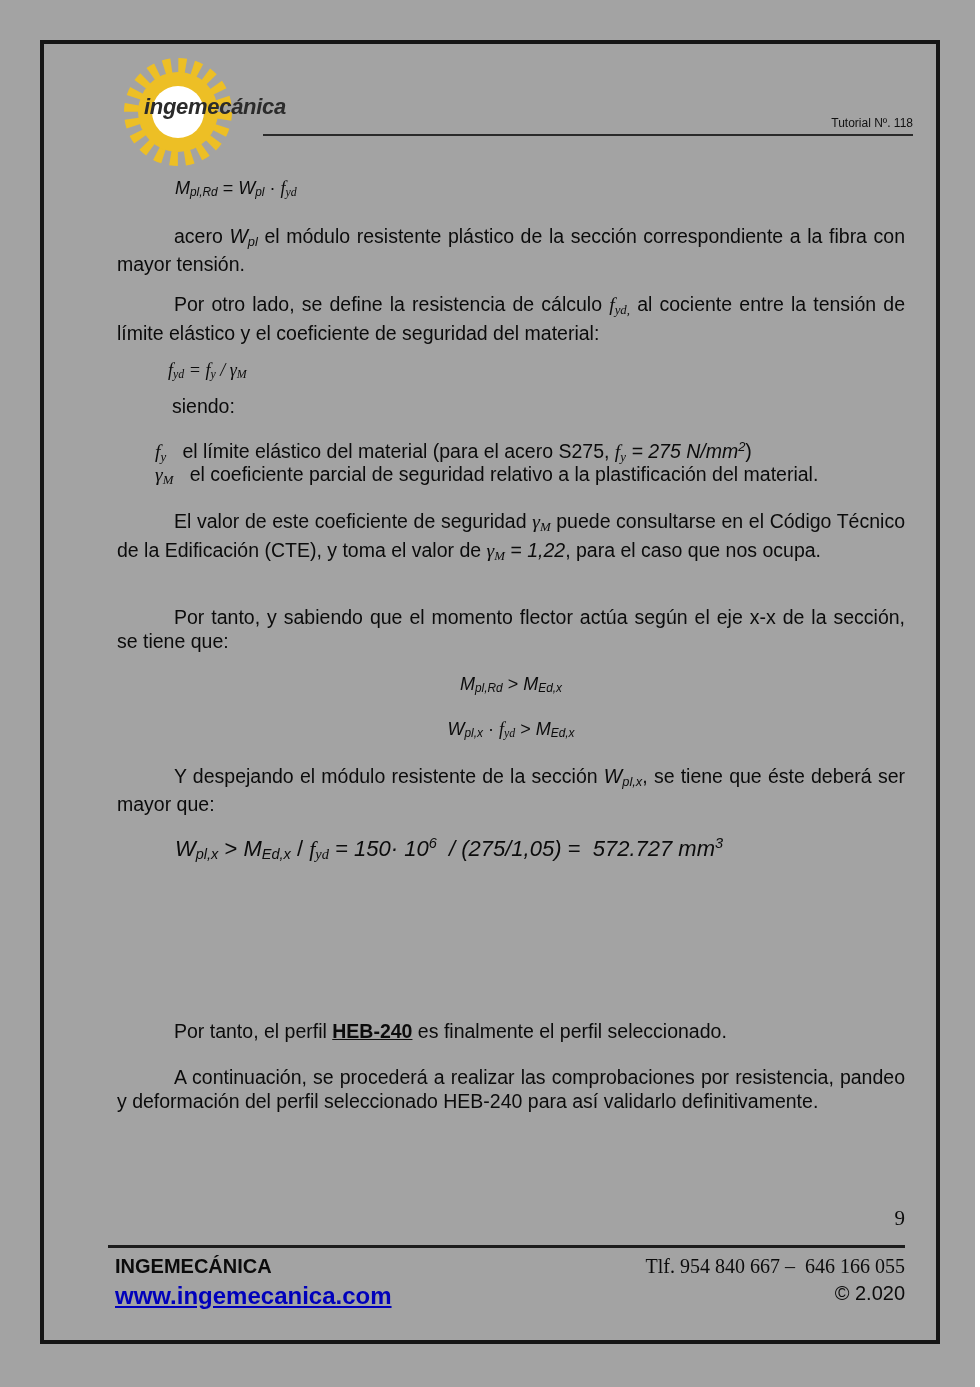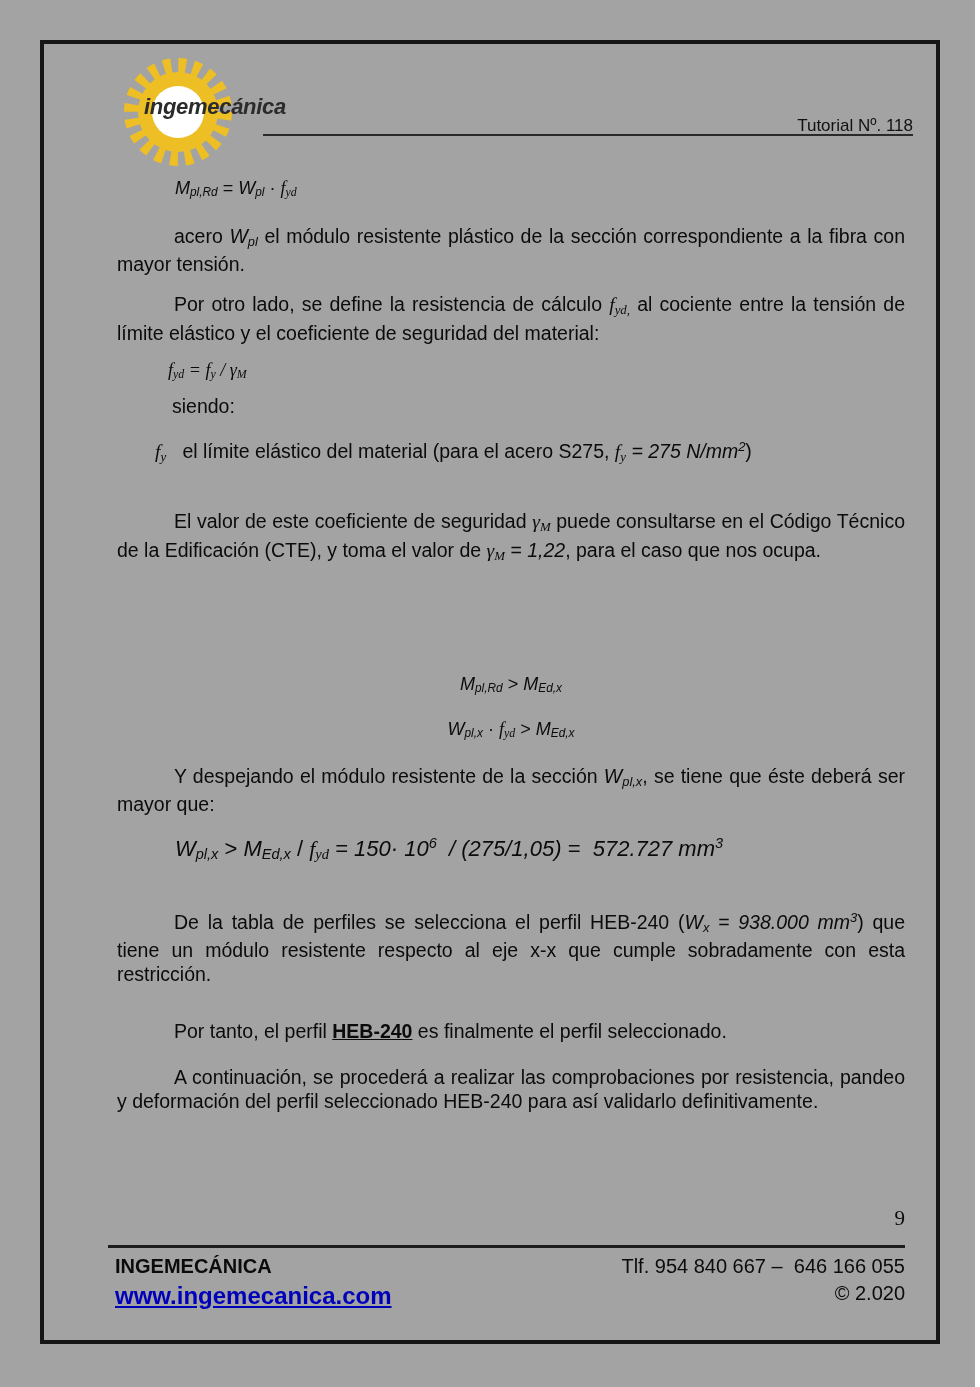--- a/index.html
+++ b/index.html
@@ -4,21 +4,21 @@
 <style>
   html,body{margin:0;padding:0;background:#ffffff;}
   .page{position:relative;width:975px;height:1387px;background:#a3a3a3;
         font-family:"Liberation Sans","DejaVu Sans",sans-serif;color:#0b0b0b;overflow:hidden;}
   .frame{position:absolute;left:40px;top:40px;width:900px;height:1304px;
          border:4px solid #161616;box-sizing:border-box;background:transparent;}
   
   .logo-gear{position:absolute;left:120px;top:54px;}
   .logo-text{position:absolute;left:144px;top:94px;font-size:22px;font-weight:bold;
              font-style:italic;color:#2b2b2b;letter-spacing:-0.3px;}
-  .tutorial-label{position:absolute;left:600px;top:116px;width:313px;text-align:right;font-size:17px;color:#111;}
+  .tutorial-label{position:absolute;left:600px;top:116px;width:313px;text-align:right;font-size:12px;color:#111;}
   .header-rule{position:absolute;left:263px;top:134px;width:650px;height:2px;background:#2a2a2a;}
   
   .para{position:absolute;left:117px;width:788px;font-size:19.5px;line-height:23.5px;
         text-align:justify;color:#0b0b0b;}
   .indent{text-indent:57px;}
   .plain{text-align:left;}
   .formula{position:absolute;font-size:18px;color:#0b0b0b;}
   .center{left:117px;width:788px;text-align:center;}
   .i{font-style:italic;}
   .b{font-weight:bold;text-decoration:underline;}
@@ -26,21 +26,21 @@
   .sub{font-size:66%;vertical-align:-0.2em;}
   .sup{font-size:66%;vertical-align:0.55em;}
   .pre{white-space:pre-wrap;}
   
   .page-number{position:absolute;left:117px;top:1206px;width:788px;text-align:right;
                font-family:"Liberation Serif","DejaVu Serif",serif;font-size:21px;}
   .footer-rule{position:absolute;left:108px;top:1245px;width:797px;height:2.5px;background:#1c1c1c;}
   .footer-company{position:absolute;left:115px;top:1255px;font-size:20px;font-weight:bold;}
   .footer-link{position:absolute;left:115px;top:1282px;font-size:24px;color:#0000bb;
                text-decoration:underline;cursor:pointer;font-weight:bold;}
-  .footer-phone{position:absolute;left:400px;top:1255px;width:505px;text-align:right;font-size:20px;}
+  .footer-phone{position:absolute;left:400px;top:1255px;width:505px;text-align:right;font-size:20px;font-family:Liberation Serif, serif;}
   .footer-copy{position:absolute;left:400px;top:1282px;width:505px;text-align:right;font-size:20px;}
 </style>
 </head>
 <body>
 
 <div class="page">
   <div class="frame"></div>
 
   <div class="logo-gear">
     <svg width="116" height="116" viewBox="0 0 116 116">
@@ -58,33 +58,34 @@
   <div class="para indent" style="top:225px;"><span>acero </span><span class="i">W</span><span class="i sub">pl</span><span> el módulo resistente plástico de la sección correspondiente a la fibra con mayor tensión.</span></div>
 
   <div class="para indent" style="top:293px;"><span>Por otro lado, se define la resistencia de cálculo </span><span class="si">f</span><span class="si sub">yd,</span><span> al cociente entre la tensión de límite elástico y el coeficiente de seguridad del material:</span></div>
 
   <div class="formula" style="left:168px;top:360px;"><span class="si">f</span><span class="si sub">yd</span><span class="si"> = </span><span class="si">f</span><span class="si sub">y</span><span class="si"> / </span><span class="si">γ</span><span class="si sub">M</span></div>
 
   <div class="para plain" style="top:395px;left:172px;width:600px;">siendo:</div>
 
   <div class="para plain pre" style="top:435px;left:155px;width:760px;"><span class="si">f</span><span class="si sub">y</span><span>   el límite elástico del material (para el acero S275, </span><span class="si">f</span><span class="si sub">y</span><span class="i"> = 275 N/mm</span><span class="i sup">2</span><span>)</span></div>
 
+  <div class="para plain pre" style="top:463px;left:155px;width:780px;"><span class="si">γ</span><span class="si sub">M</span><span>   el coeficiente parcial de seguridad relativo a la plastificación del material.</span></div>
 
   <div class="para indent" style="top:510px;"><span>El valor de este coeficiente de seguridad </span><span class="si">γ</span><span class="si sub">M</span><span> puede consultarse en el Código Técnico de la Edificación (CTE), y toma el valor de </span><span class="si">γ</span><span class="si sub">M</span><span> = </span><span class="i">1,22</span><span>, para el caso que nos ocupa.</span></div>
 
+  <div class="para indent" style="top:606px;"><span>Por tanto, y sabiendo que el momento flector actúa según el eje x-x de la sección, se tiene que:</span></div>
 
   <div class="formula center" style="top:719px;"><span class="i">W</span><span class="i sub">pl,x</span><span> · </span><span class="si">f</span><span class="si sub">yd</span><span> &gt; </span><span class="i">M</span><span class="i sub">Ed,x</span></div>
 
   <div class="formula center" style="top:674px;"><span class="i">M</span><span class="i sub">pl,Rd</span><span> &gt; </span><span class="i">M</span><span class="i sub">Ed,x</span></div>
 
   <div class="para indent" style="top:765px;"><span>Y despejando el módulo resistente de la sección </span><span class="i">W</span><span class="i sub">pl,x</span><span>, se tiene que éste deberá ser mayor que:</span></div>
 
   <div class="formula pre" style="left:175px;top:835px;font-size:22px;"><span class="i">W</span><span class="i sub">pl,x</span><span> &gt; </span><span class="i">M</span><span class="i sub">Ed,x</span><span> / </span><span class="si">f</span><span class="si sub">yd</span><span class="i"> = 150· 10</span><span class="i sup">6</span><span class="i">  / (275/1,05) =  572.727 mm</span><span class="i sup">3</span></div>
 
-  <div class="para indent" style="top:906px;"><span>De la tabla de perfiles se selecciona el perfil HEB-240 (</span><span class="i">W</span><span class="i sub">x</span><span class="i"> = 938.000 mm</span><span class="i sup">3</span><span>) que tiene un módulo resistente respecto al eje x-x que cumple sobradamente con esta restricción.</span></div>
 
   <div class="para indent" style="top:1020px;"><span>Por tanto, el perfil </span><span class="b">HEB-240</span><span> es finalmente el perfil seleccionado.</span></div>
 
   <div class="para indent" style="top:1066px;"><span>A continuación, se procederá a realizar las comprobaciones por resistencia, pandeo y deformación del perfil seleccionado HEB-240 para así validarlo definitivamente.</span></div>
 
   <div class="page-number">9</div>
   <div class="footer-rule"></div>
   <div class="footer-company">INGEMECÁNICA</div>
   <div class="footer-link">www.ingemecanica.com</div>
   <div class="footer-phone" style="white-space:pre;">Tlf. 954 840 667 –  646 166 055</div>

